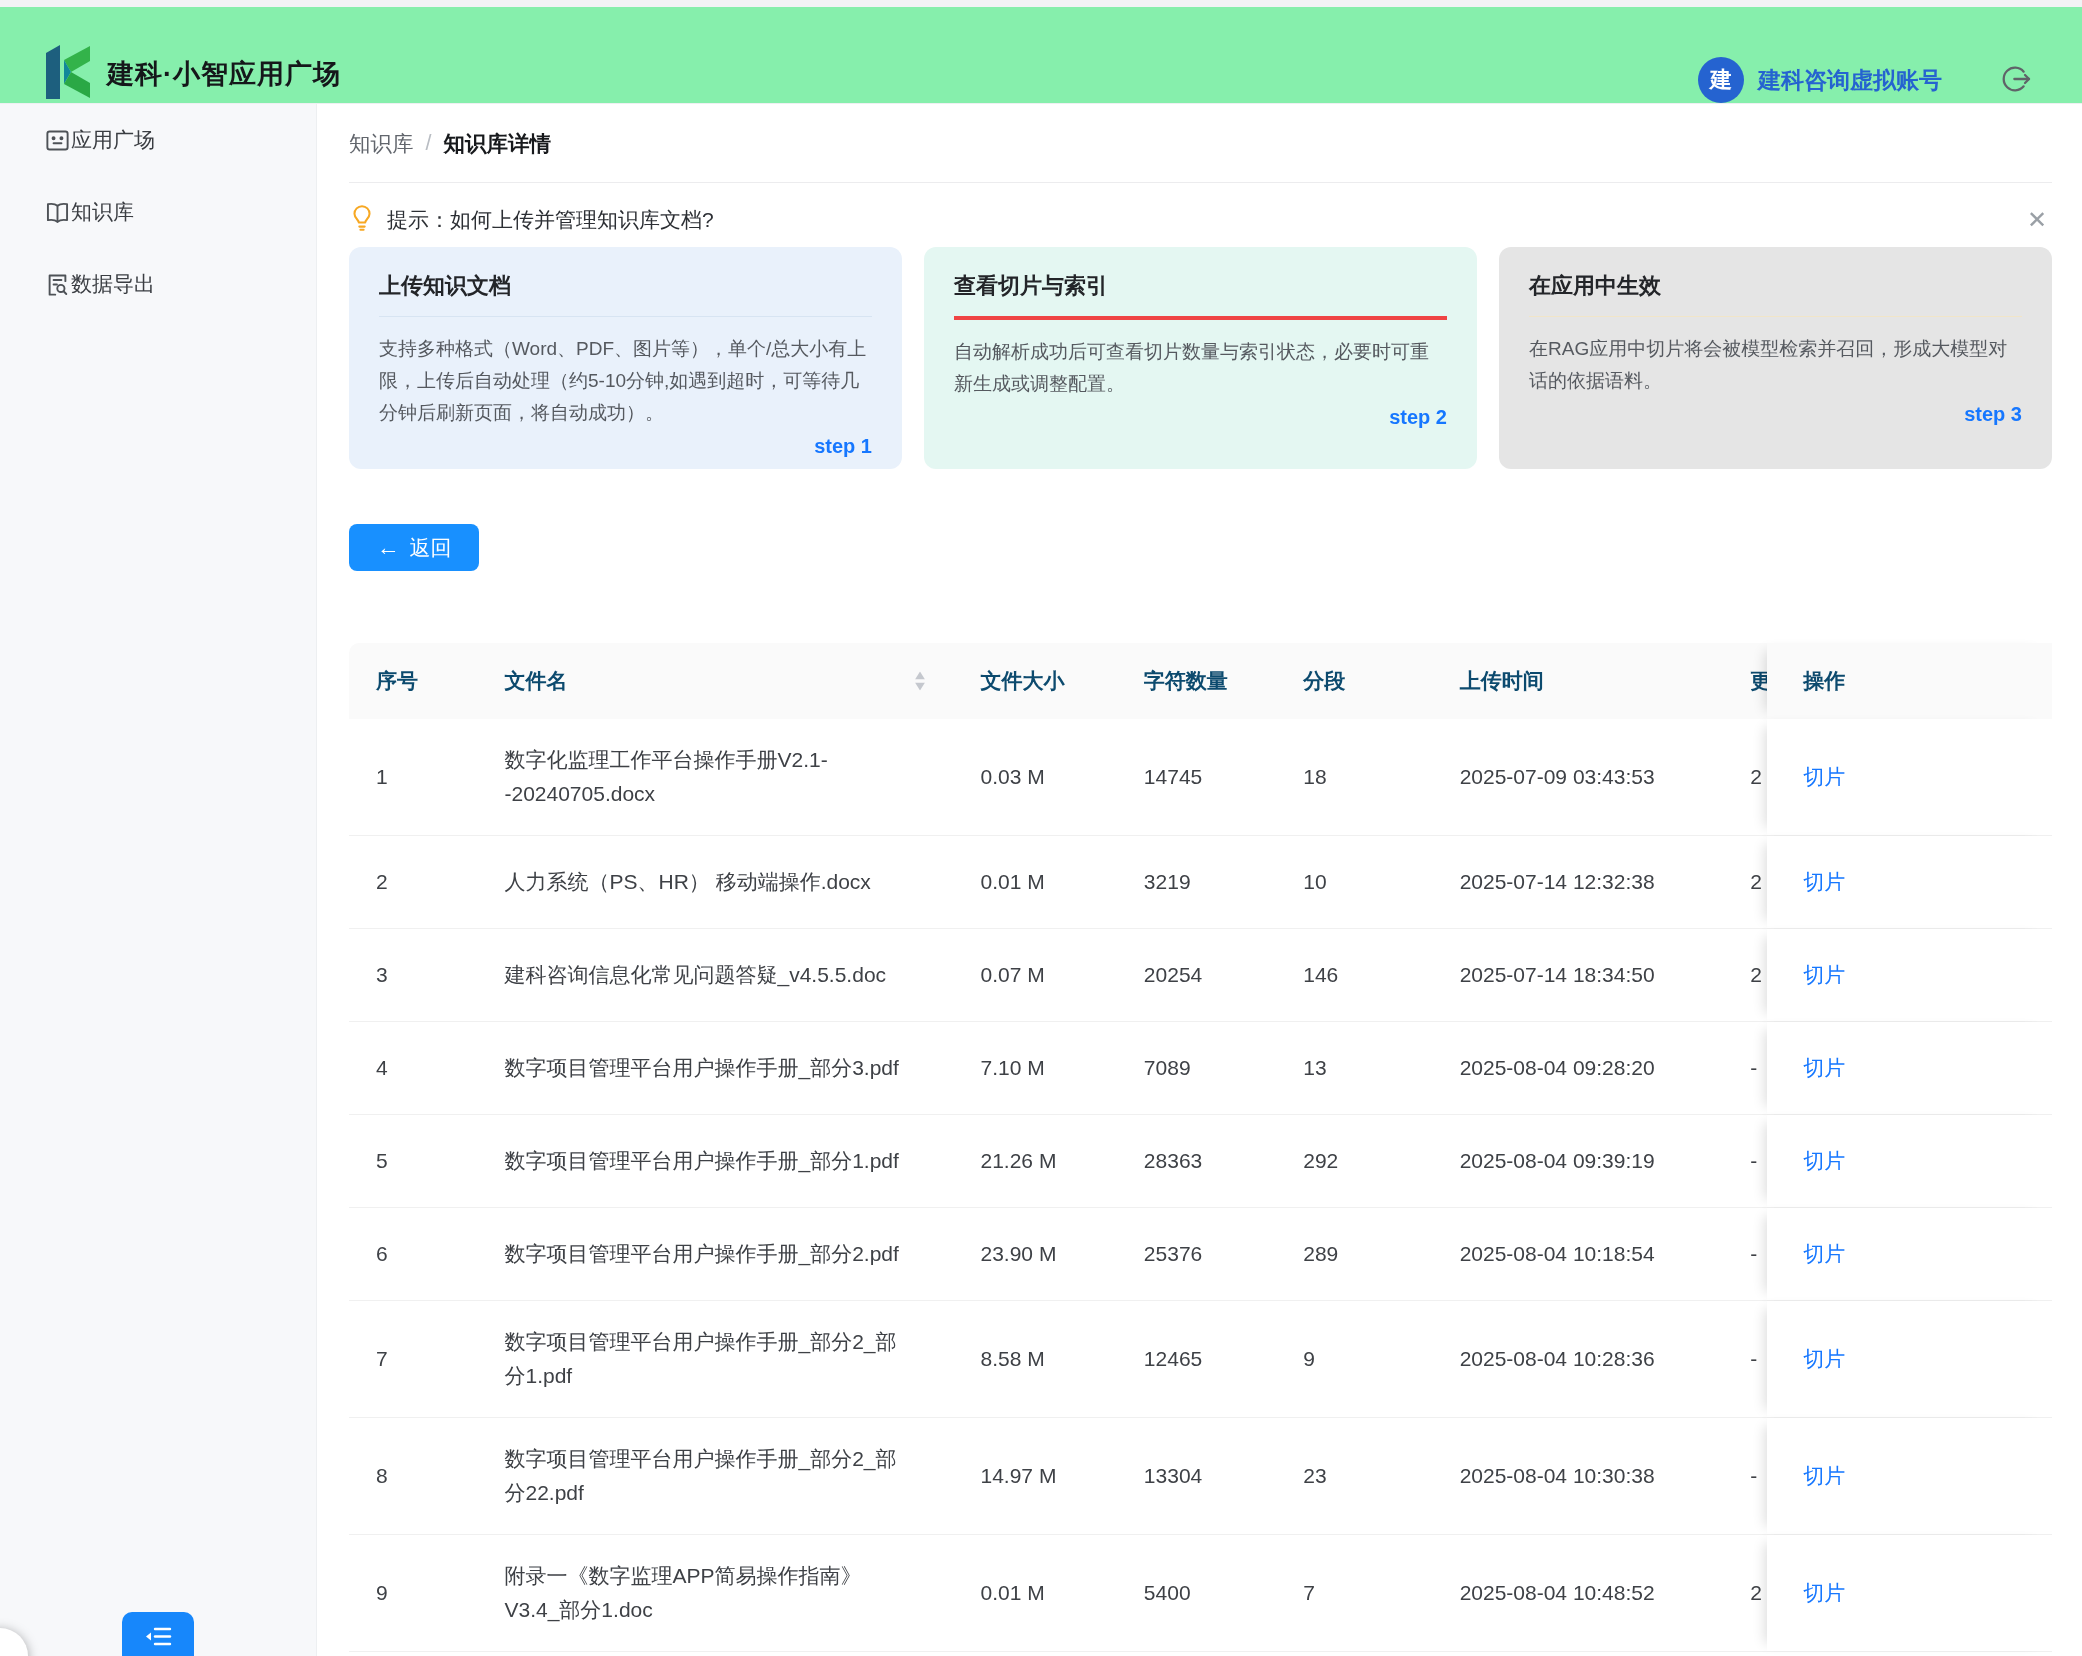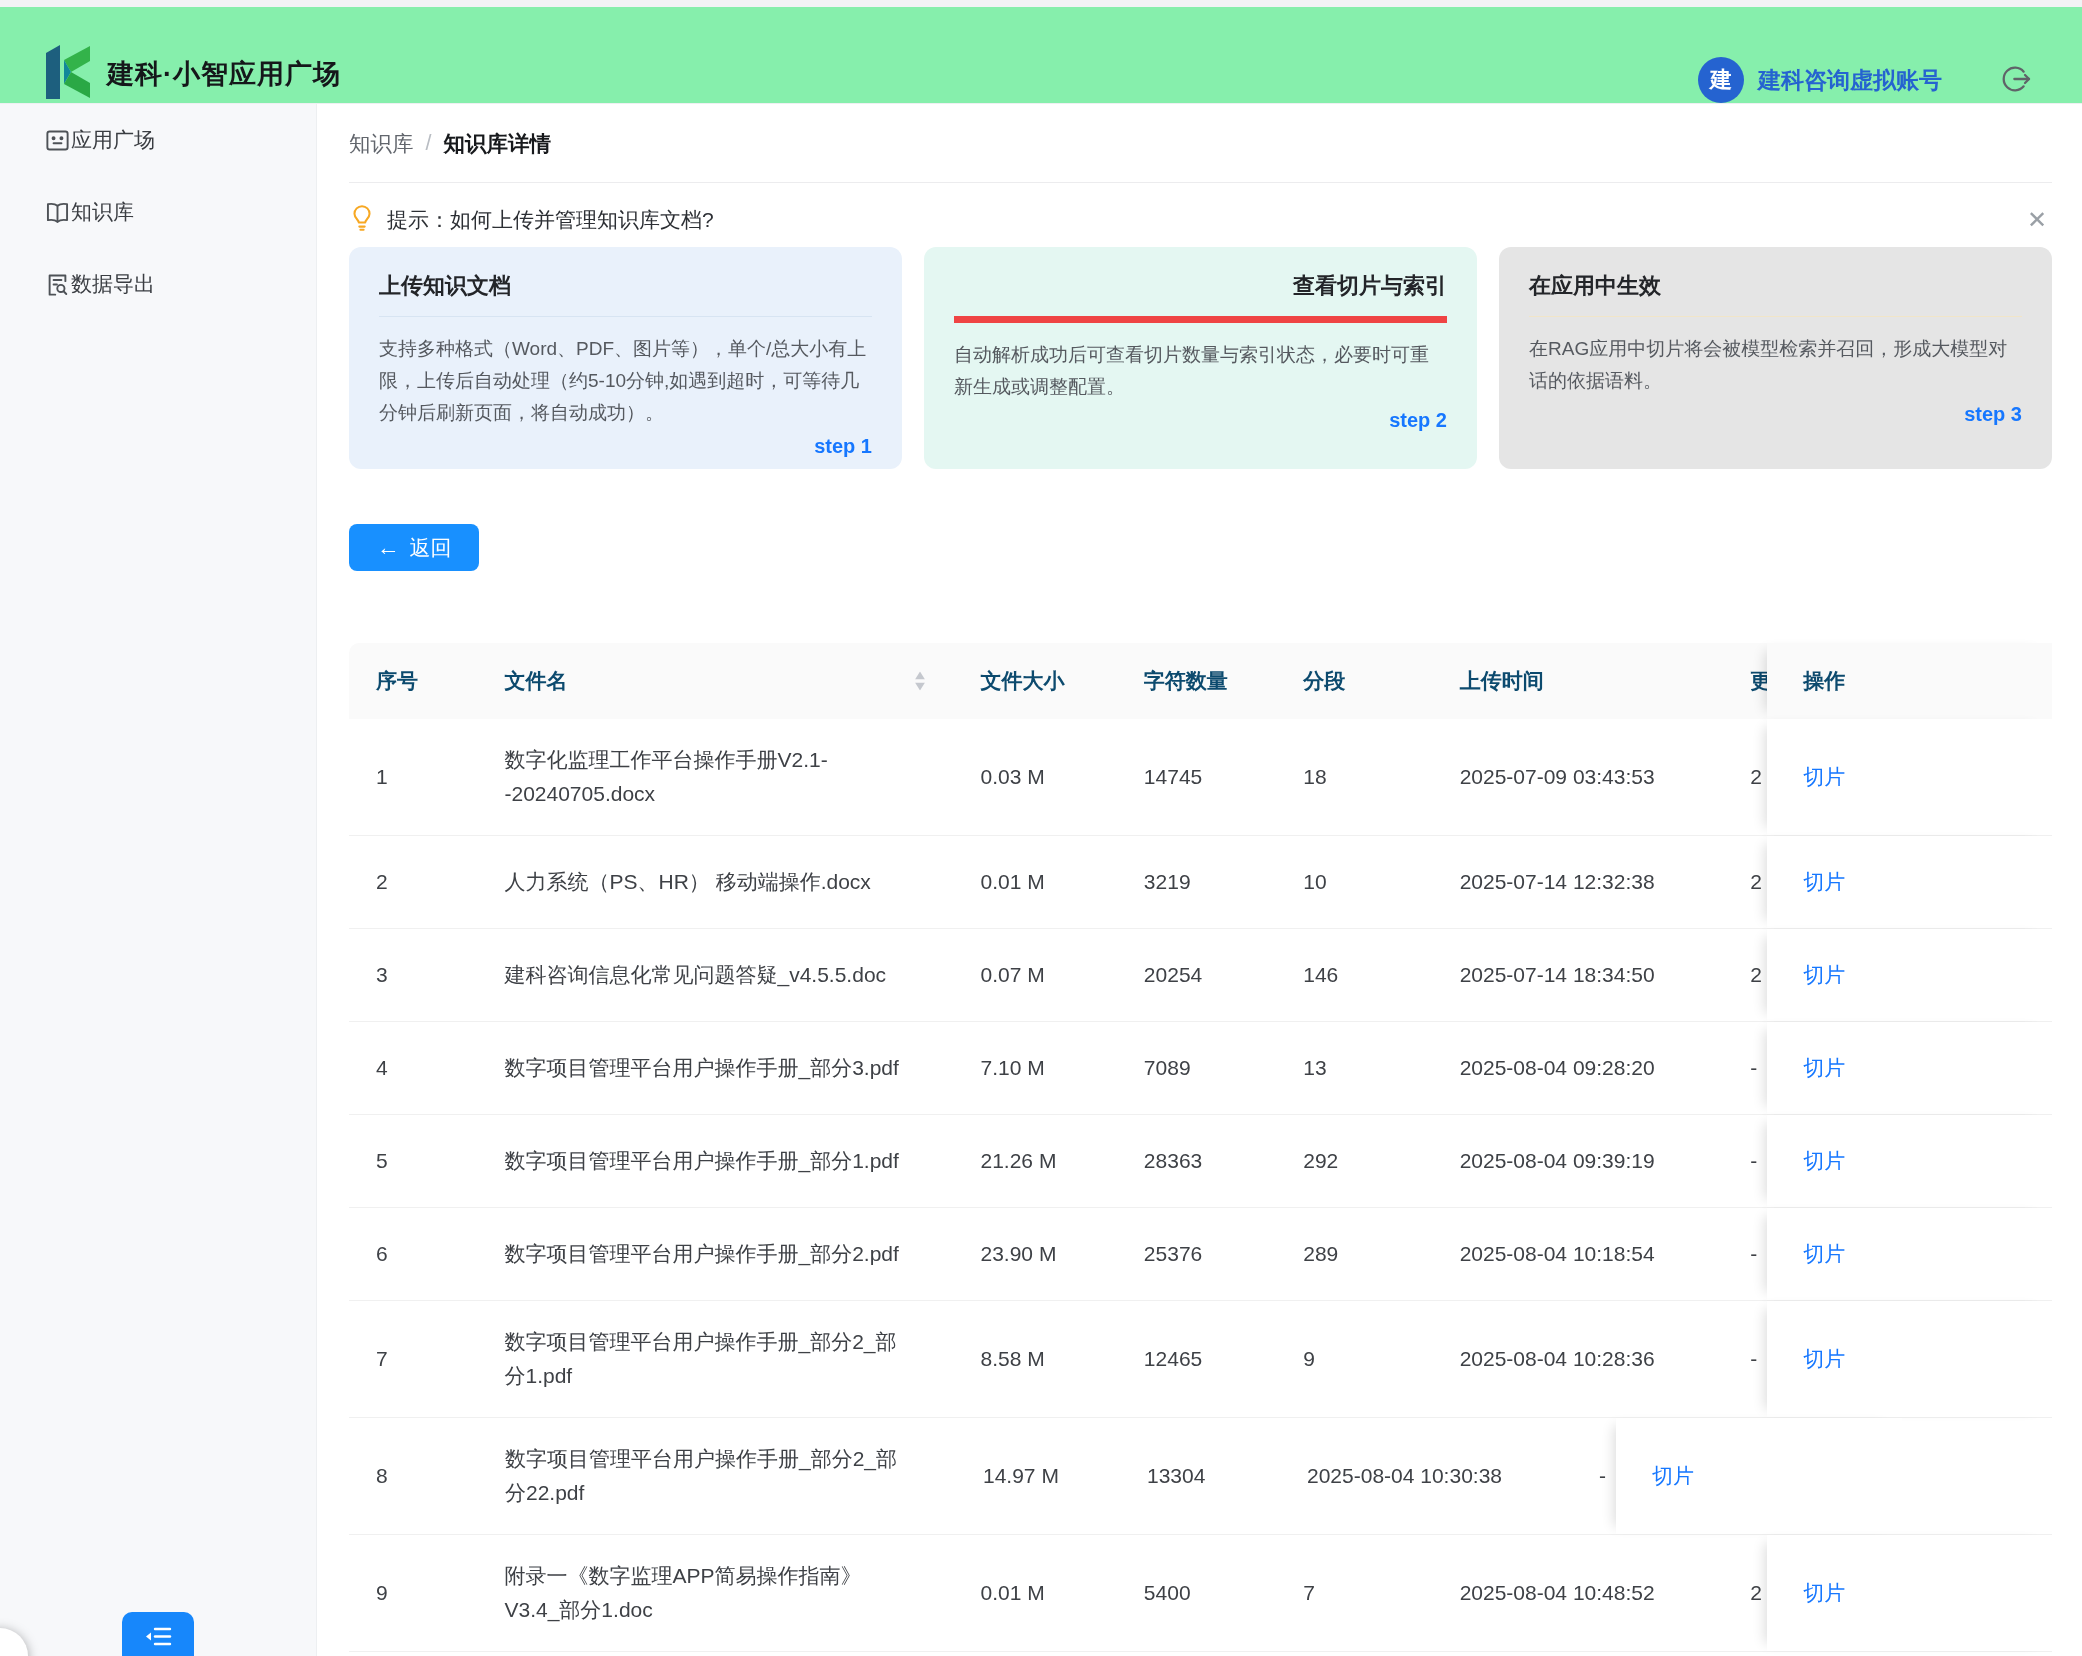--- a/index.html
+++ b/index.html
@@ -51,21 +51,21 @@
 
   
   .cards { margin-top:12px; display:flex; gap:22px; }
   .card { flex:1; height:222px; border-radius:12px; padding:24px 30px 18px; display:flex;
           flex-direction:column; }
   .card-1 { background:#e9f1fb; }
   .card-2 { background:#e4f7f2; }
   .card-3 { background:#e5e5e5; }
   .card-title { font-size:22px; font-weight:700; color:#232529; padding-bottom:15px; }
   .card-1 .card-title { border-bottom:1px solid #d7e4f2; }
-  .card-2 .card-title { border-bottom:7px solid #ef4444;text-align:right; }
+  .card-2 .card-title { border-bottom:4px solid #ef4444; }
   .card-3 .card-title { border-bottom:1px solid #f1e5c8; }
   .card-body { margin-top:16px; font-size:19px; line-height:32px; color:#55595f; white-space:pre-line; }
   .card-step { margin-top:6px; text-align:right; font-size:20px; font-weight:700; color:#1677ff; }
 
   
   .back-btn { margin-top:55px; width:130px; height:47px; background:#1890ff; color:#fff;
               border:none; border-radius:8px; font-size:21px; display:flex; align-items:center;
               justify-content:center; gap:10px; cursor:pointer; }
   .back-arrow { font-size:23px; line-height:1; }
 
@@ -348,20 +348,21 @@
   </div>
 
   <div class="trow">
     <div class="cell c1">8</div>
     <div class="cell c2">
                 <span class="filename">数字项目管理平台用户操作手册_部分2_部
 分22.pdf</span>
               </div>
     <div class="cell c3">14.97 M</div>
     <div class="cell c4">13304</div>
+    <div class="cell c5">23</div>
     <div class="cell c6">2025-08-04 10:30:38</div>
     <div class="cell c7">-</div>
     <div class="cell c8">
       <a class="slice-link">切片</a>
     </div>
   </div>
 
   <div class="trow">
     <div class="cell c1">9</div>
     <div class="cell c2">

